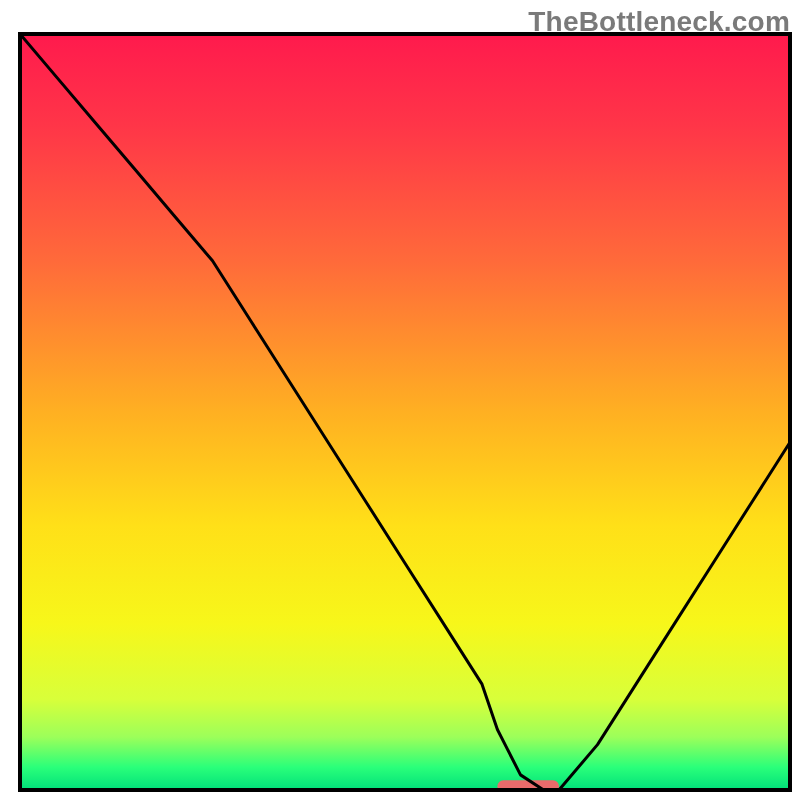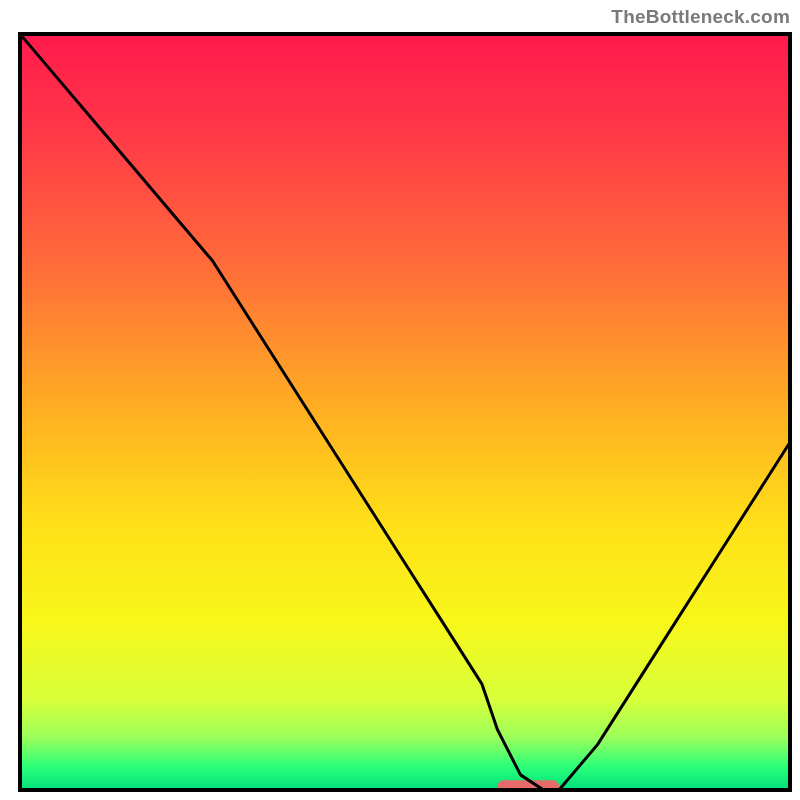--- a/index.html
+++ b/index.html
@@ -12,21 +12,21 @@
   }
   .container {
     position: relative;
     width: 800px;
     height: 800px;
   }
   .watermark {
     position: absolute;
     top: 6px;
     right: 10px;
-    font-size: 19px;
+    font-size: 28px;
     font-weight: bold;
     color: #7a7a7a;
     letter-spacing: 0.2px;
     text-align: center;
   }
   svg.chart {
     position: absolute;
     left: 0;
     top: 0;
     width: 800px;

